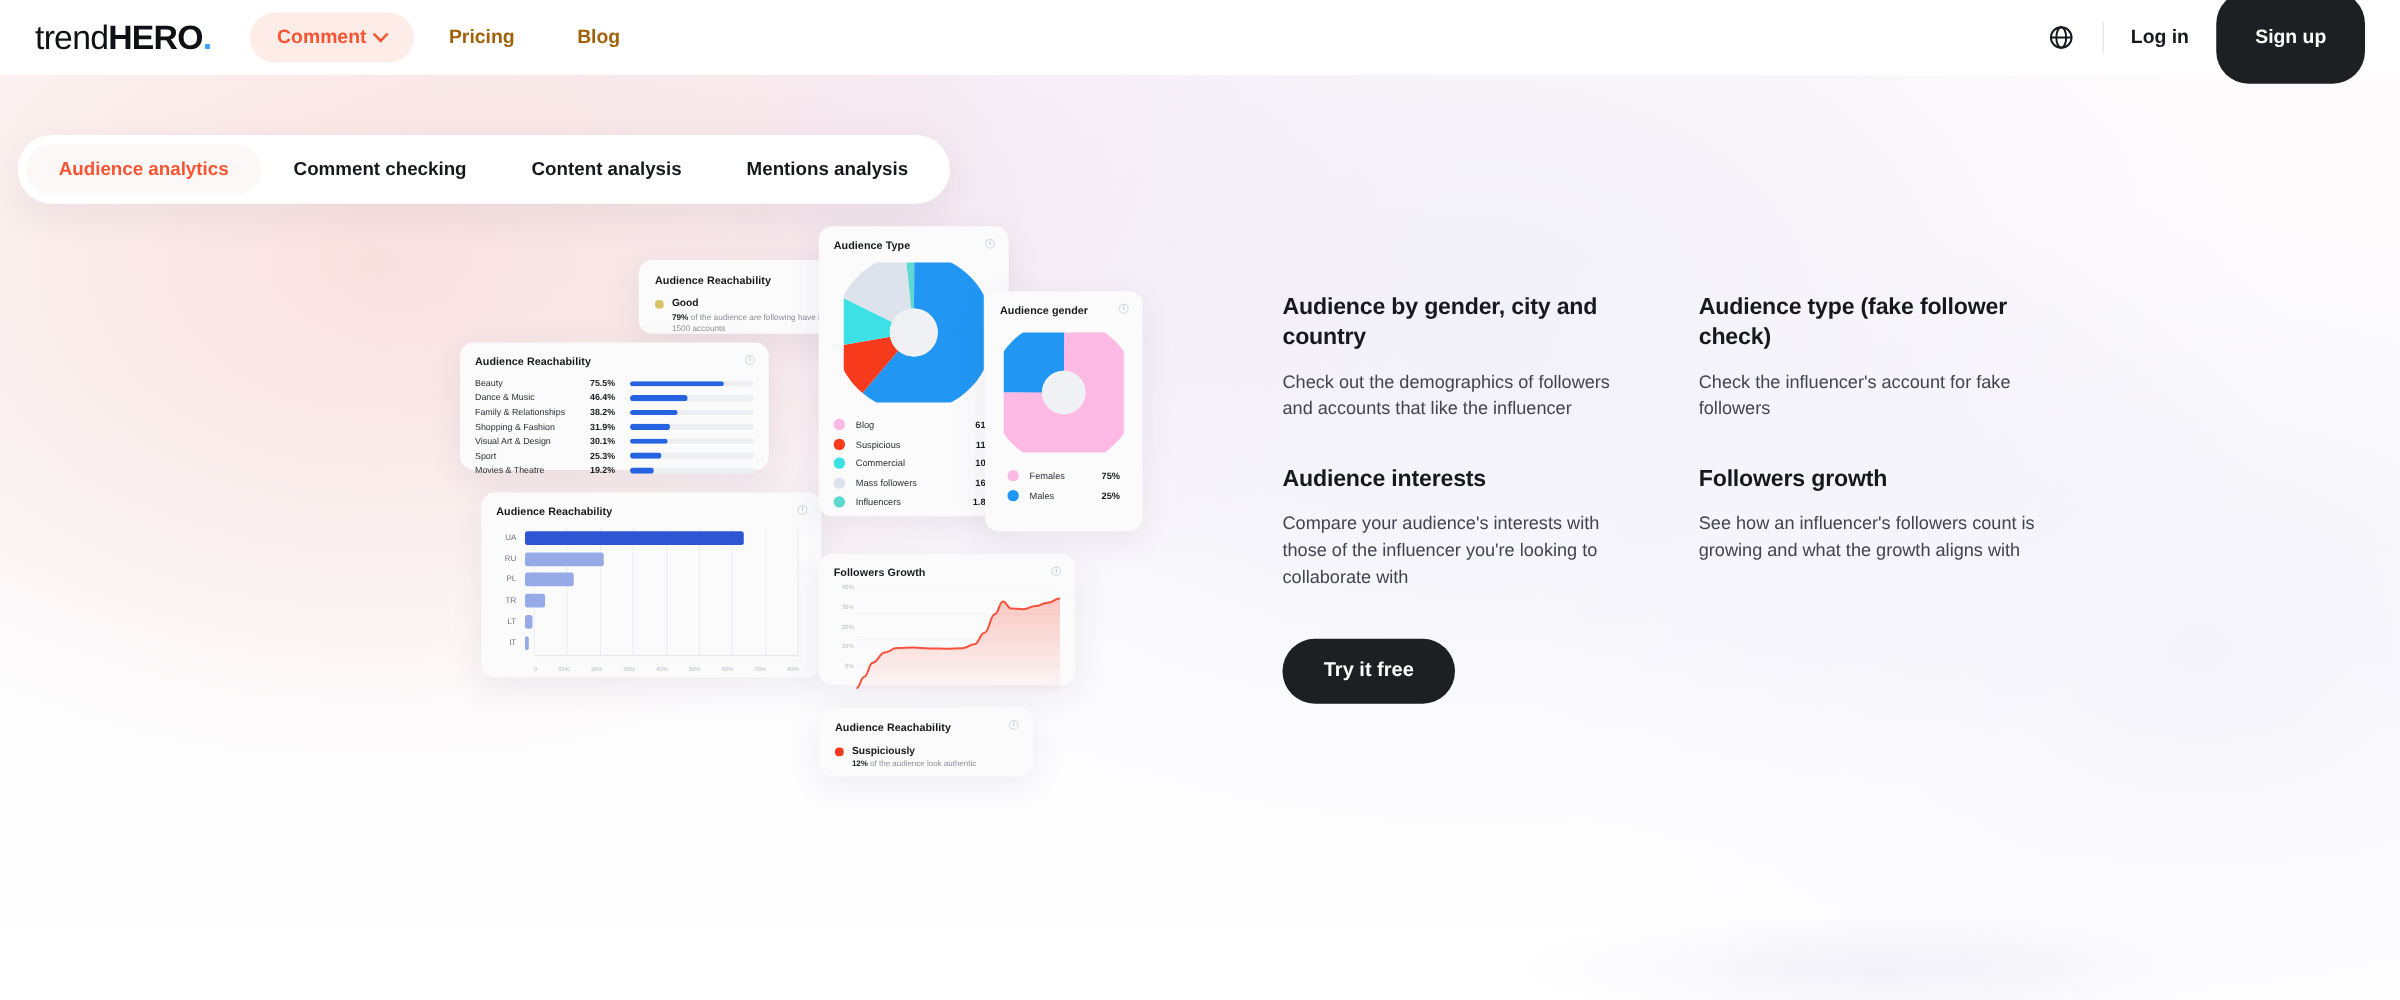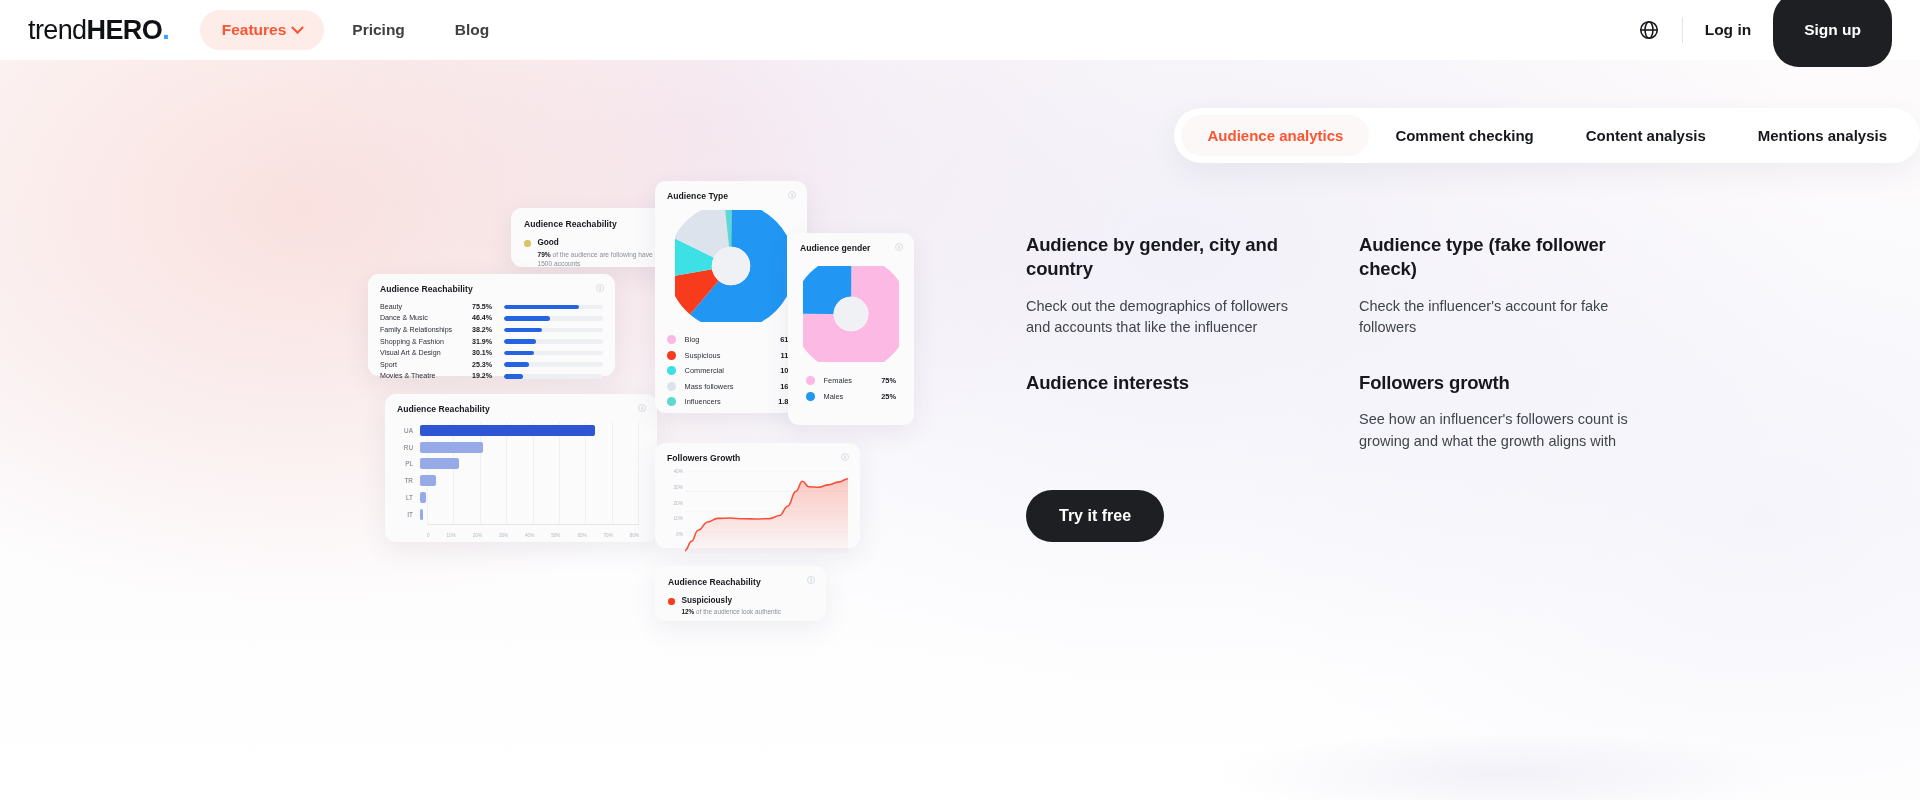--- a/index.html
+++ b/index.html
@@ -37,42 +37,42 @@
   }
   .logo{display:flex;align-items:flex-end;margin-right:30px;user-select:none;}
   .logo-text{font-size:27px;letter-spacing:-.6px;line-height:1;color:#101114;}
   .logo-text .l-light{font-weight:400;}
   .logo-text .l-bold{font-weight:800;}
   .logo-dot{color:#3aa0ff;font-weight:800;font-size:27px;line-height:1;}
 
   .nav{display:flex;align-items:center;gap:6px;}
   .nav-item{
     display:flex;align-items:center;gap:7px;
-    font-size:15.5px;font-weight:700;color:#404040;
+    font-size:15.5px;font-weight:700;color:#a16207;
     padding:11px 22px;border-radius:22px;cursor:pointer;white-space:nowrap;
   }
   .nav-item.active{background:#fdece8;color:#fb5432;}
   .chev{width:9px;height:9px;border-right:2.2px solid currentColor;border-bottom:2.2px solid currentColor;transform:rotate(45deg) translate(-2px,-2px);}
 
   .header-right{margin-left:auto;display:flex;align-items:center;gap:0;}
   .globe{width:22px;height:22px;cursor:pointer;margin-right:22px;}
   .hdivider{width:1px;height:26px;background:#e2e4e9;margin-right:22px;}
   .login{font-size:15.5px;font-weight:700;color:#16181d;cursor:pointer;margin-right:22px;white-space:nowrap;}
   .signup{
     background:#1d1f23;color:#fff;font-size:15.5px;font-weight:700;
     border:none;border-radius:26px;padding:28px 31px;cursor:pointer;white-space:nowrap;
     font-family:"Liberation Sans", sans-serif;
   }
 
   
   .hero{position:relative;z-index:2;width:1920px;padding-top:26px;}
   .hero-title{
     text-align:center;font-size:32px;font-weight:800;letter-spacing:-.4px;color:#16181d;
   }
-  .tabs-wrap{display:flex;justify-content:flex-end;margin-top:22px;margin-left:14px;}
+  .tabs-wrap{display:flex;justify-content:flex-start;margin-top:22px;margin-left:14px;}
   .tabs{
     display:flex;align-items:center;background:#ffffff;border-radius:32px;
     padding:7px;box-shadow:0 10px 30px rgba(60,50,80,.07);
   }
   .tab{
     font-size:15px;font-weight:700;color:#16181d;padding:12px 26px;border-radius:26px;
     cursor:pointer;white-space:nowrap;
   }
   .tab.active{color:#fb5432;background:#fbf8f7;}
 
@@ -169,21 +169,21 @@
   <div class="bg-bottom-ghost"></div>
 
   <div class="header">
     <div class="logo">
       <span class="logo-text"><span class="l-light">trend</span><span class="l-bold">HERO</span></span>
         <span class="logo-dot">.</span>
     </div>
 
     <nav class="nav">
       <div class="nav-item active">
-        <span>Features</span>
+        <span>Comment</span>
         <span class="chev"></span>
       </div>
       <div class="nav-item">
         <span>Pricing</span>
       </div>
       <div class="nav-item">
         <span>Blog</span>
       </div>
     </nav>
 
@@ -463,20 +463,21 @@
         <div class="feature" style="margin-right:46px">
           <div class="f-title">Audience by gender, city and country</div>
           <div class="f-desc">Check out the demographics of followers and accounts that like the influencer</div>
         </div>
         <div class="feature">
           <div class="f-title">Audience type (fake follower check)</div>
           <div class="f-desc">Check the influencer's account for fake followers</div>
         </div>
         <div class="feature" style="margin-right:46px">
           <div class="f-title">Audience interests</div>
+          <div class="f-desc">Compare your audience's interests with those of the influencer you're looking to collaborate with</div>
         </div>
         <div class="feature">
           <div class="f-title">Followers growth</div>
           <div class="f-desc">See how an influencer's followers count is growing and what the growth aligns with</div>
         </div>
       </div>
       <button class="cta">Try it free</button>
     </div>
   </div>
 </div>

